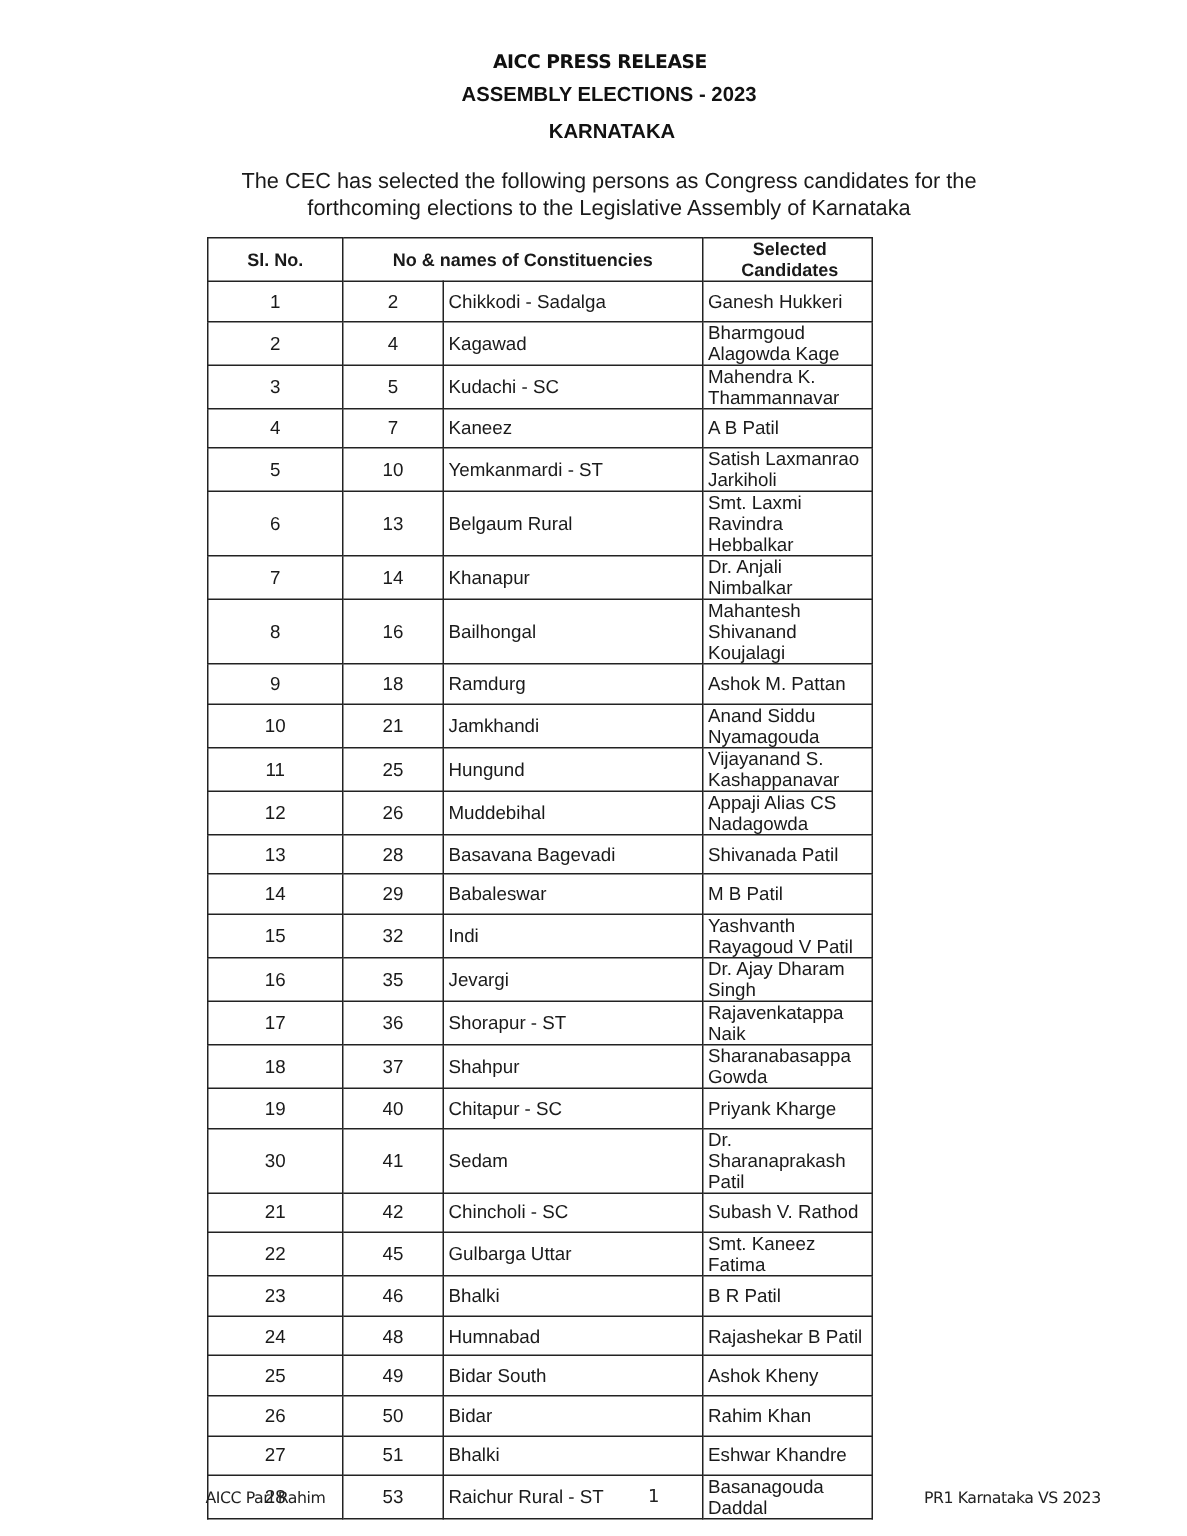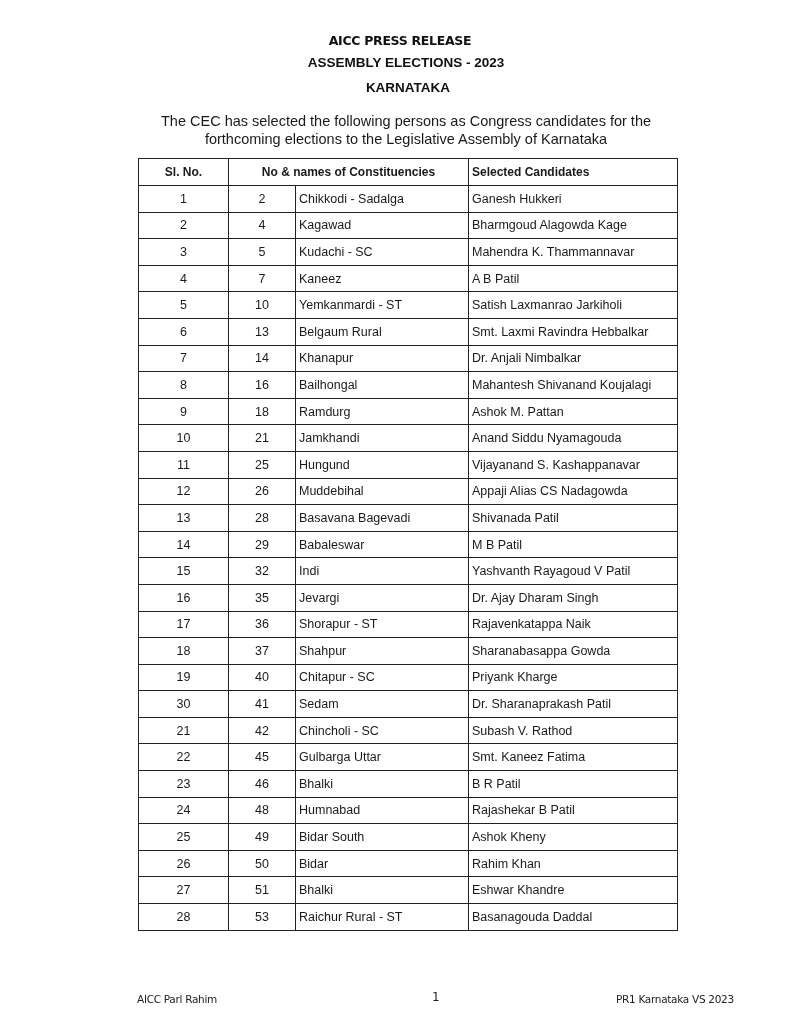--- a/index.html
+++ b/index.html
@@ -51,42 +51,42 @@
       width: 812px;
       text-align: center;
       font-size: 14.5px;
       line-height: 18px;
       color: #1a1a1a;
     }
     table.cand {
       position: absolute;
       top: 158px;
       left: 138px;
-      width: 540px;
+      width: 444px;
       border-collapse: collapse;
       font-size: 12.5px;
       color: #1a1a1a;
     }
     table.cand td, table.cand th {
       border: 1.4px solid #222222;
       height: 25.6px;
       padding: 0;
       vertical-align: middle;
     }
     table.cand th {
       font-weight: bold;
       font-size: 12px;
       height: 26px;
     }
     .c-sl { width: 89px; text-align: center; }
     .c-no { width: 66px; text-align: center; }
     .c-name { width: 169px; text-align: left; padding-left: 3px !important; }
     .c-cand { text-align: left; padding-left: 3px !important; }
     th.c-cons { text-align: center; }
-    th.c-cand { text-align: left; margin-top: 12px; }
+    th.c-cand { text-align: center; margin-top: 12px; }
     .footer {
       position: absolute;
       top: 993px;
       font-size: 10.5px;
       font-family: "DejaVu Sans", sans-serif;
       color: #222222;
       letter-spacing: -0.3px;
     }
     .footer-left { left: 137px; }
     .footer-center { left: 432px; font-size: 12px; top: 990px; }

